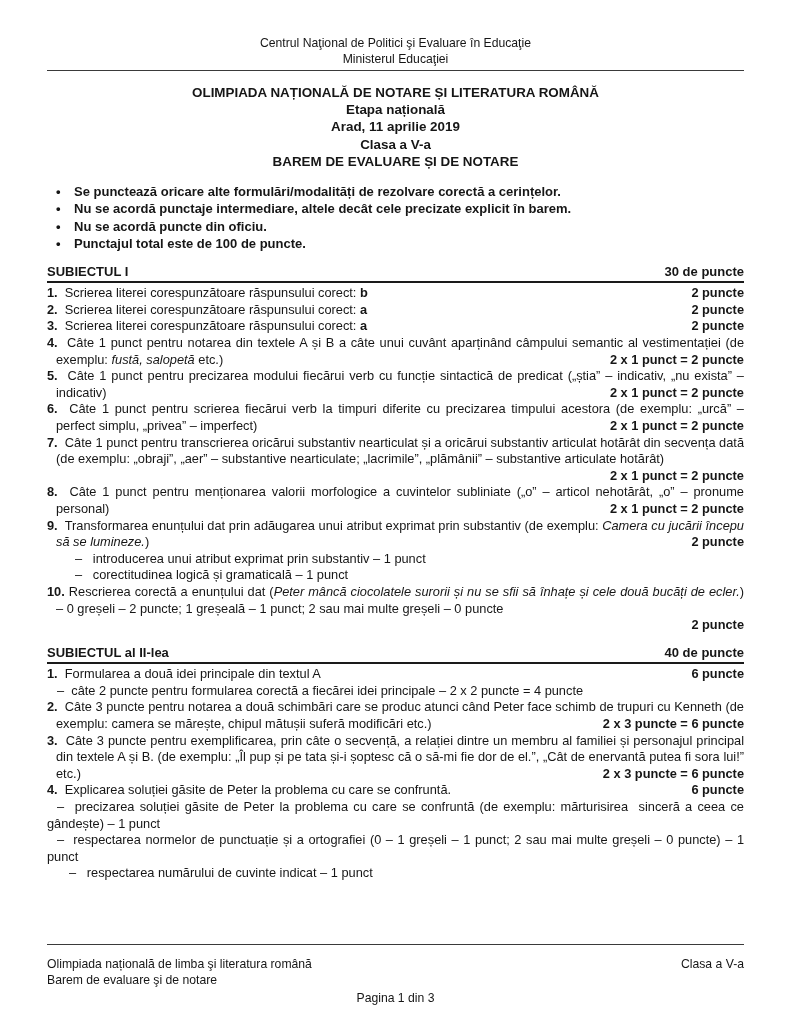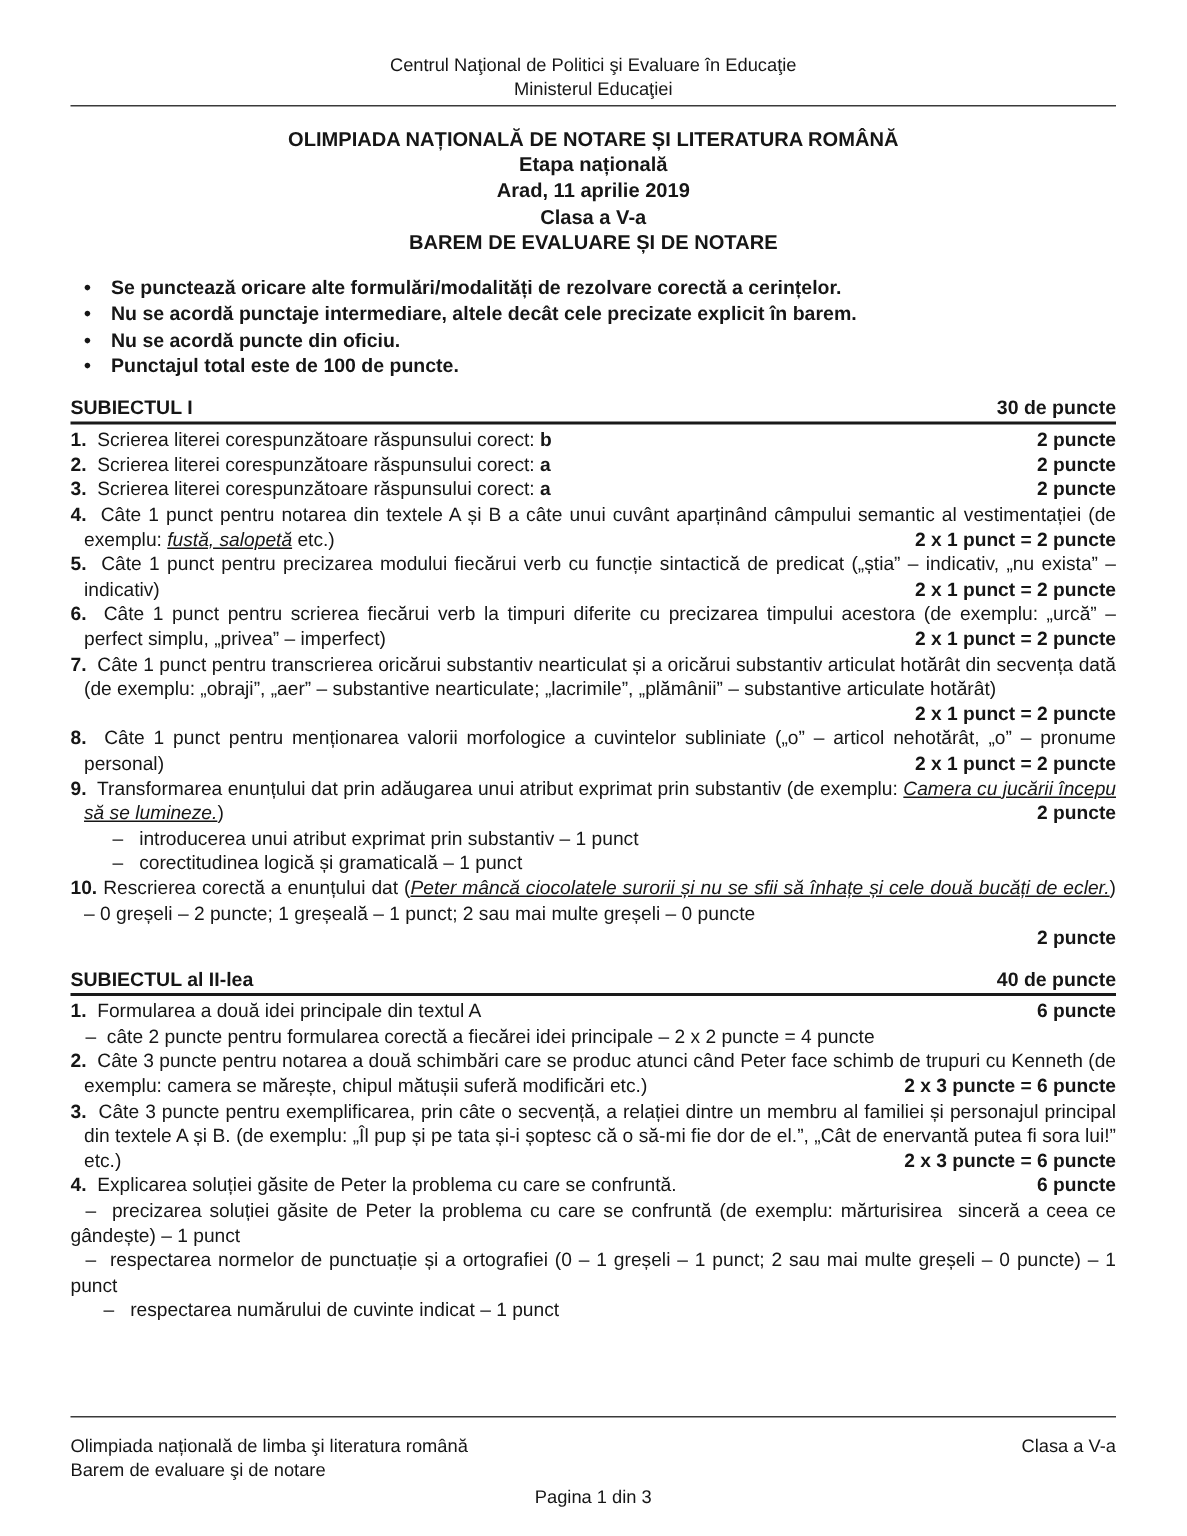--- a/index.html
+++ b/index.html
@@ -23,21 +23,21 @@
   .sect-head{display:flex; justify-content:space-between; font-weight:bold;
     border-bottom:2px solid #1a1a1a; margin-top:11px; margin-bottom:2px; font-size:13px; padding-bottom:1px;gap:45px;}
   .para{text-align:justify; overflow:hidden;}
   .item{padding-left:9px; text-indent:-9px;}
   .dash{text-indent:10px;}
   .dash2{text-indent:28px;}
   .dash3{text-indent:22px;}
   .ptsline{text-align:right;}
   .pts{float:right; font-weight:bold; padding-left:10px;}
   .b{font-weight:bold;}
-  .i{font-style:italic;text-decoration:underline;}
+  .i{font-style:italic;}
   
   .doc-footer{position:absolute; left:47px; right:47px; top:944px; font-size:12.2px; line-height:15.5px;}
   .foot-rule{border-top:1.4px solid #3a3a3a; margin-bottom:3px;}
   .foot-row{display:flex; justify-content:space-between; align-items:flex-start;margin-top:12px;}
   .foot-page{text-align:center; margin-top:3px;}
 </style>
 </head>
 <body>
 
 <div class="page">

